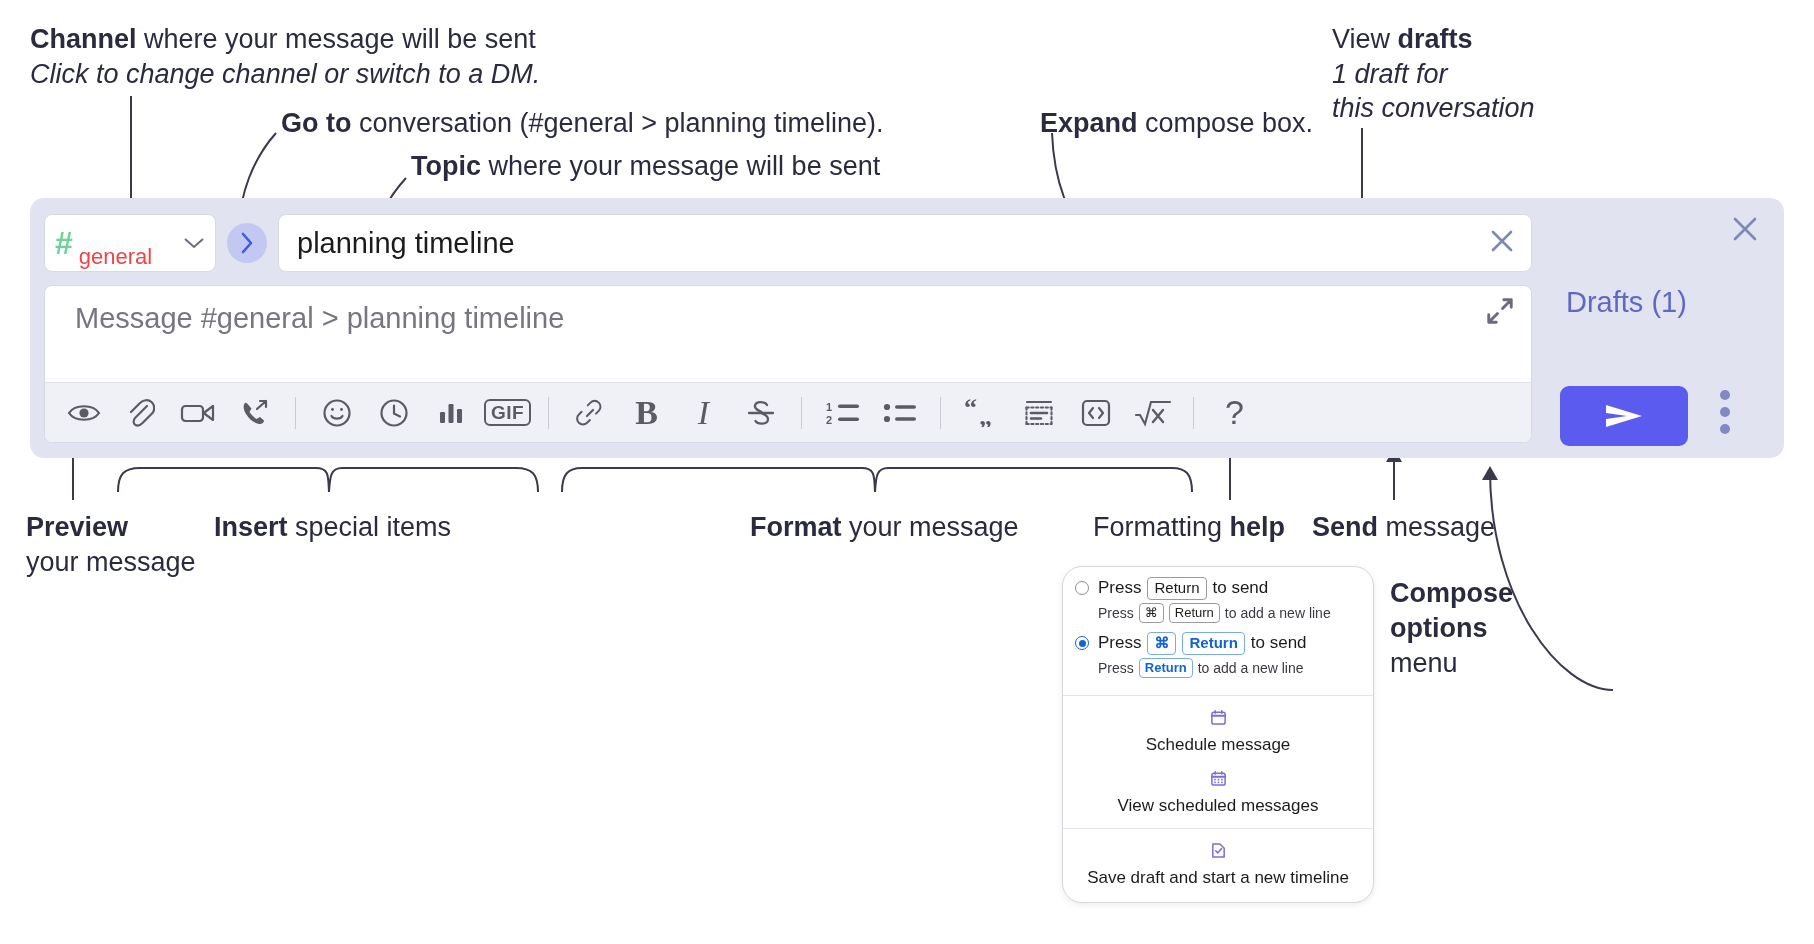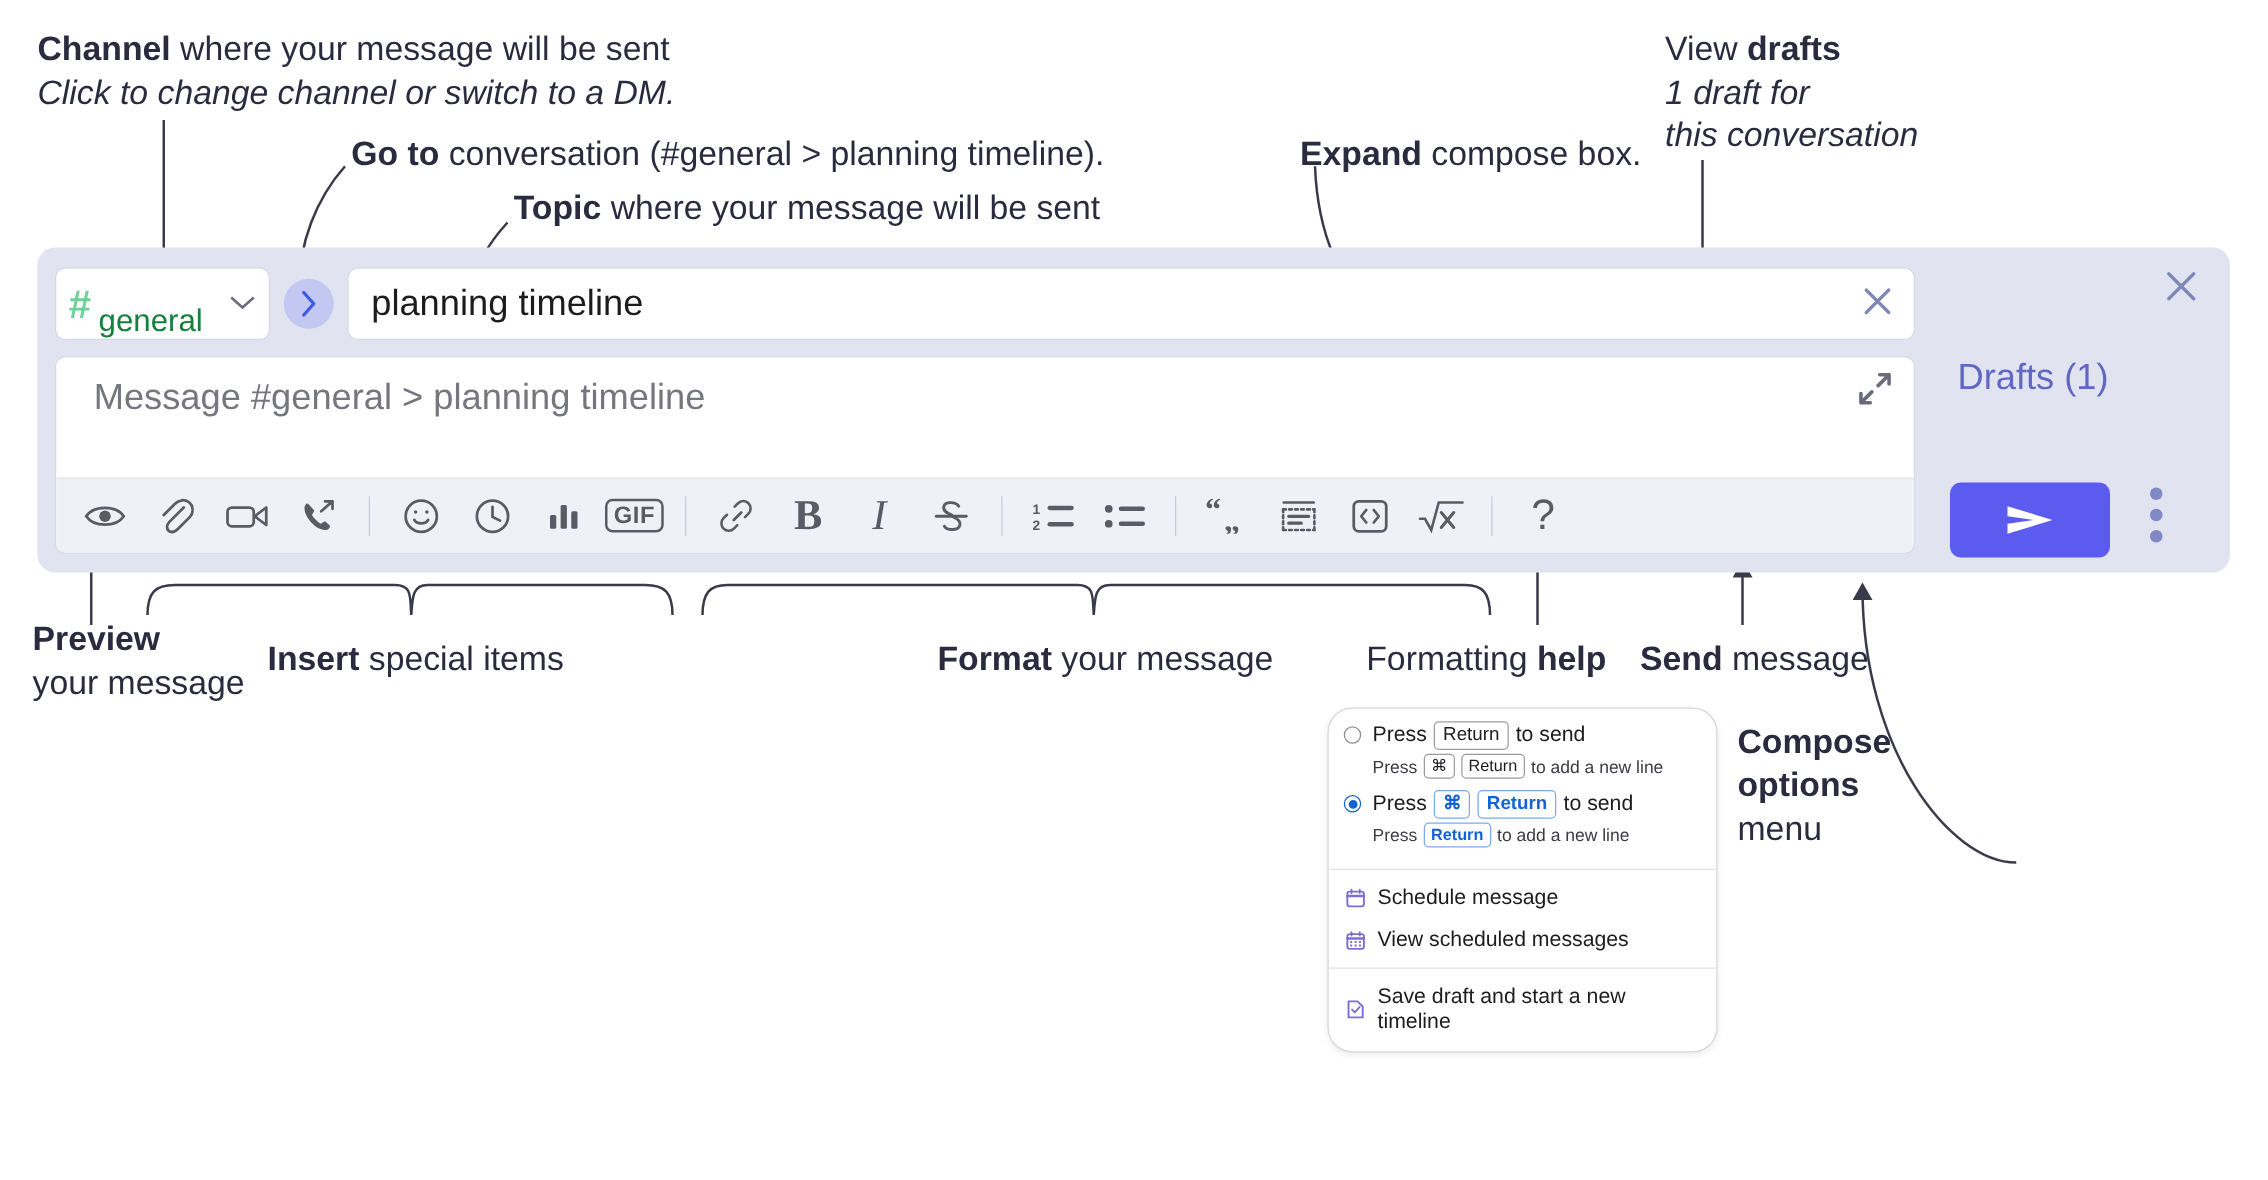--- a/index.html
+++ b/index.html
@@ -37,21 +37,21 @@
   }
   .row-top{display:flex;align-items:center;height:62px;}
   .chan-select{
     width:172px;height:58px;
     background:#ffffff;border:1px solid #d7d9e6;border-radius:8px;
     display:flex;align-items:center;gap:6px;
     padding:0 10px;box-sizing:border-box;
     font-size:29px;color:#1d1c1d;
   }
   .hashglyph{color:#6fd19a;font-weight:bold;font-size:32px;line-height:1;}
-  .chan-name{flex:1;font-size:25px;color:#15803d;margin-top:28px;}
+  .chan-name{flex:1;font-size:22px;color:#ef4444;margin-top:28px;}
   .chev{color:#6b6b7b;font-size:20px;}
 
   .goto-btn{
     width:40px;height:40px;border-radius:50%;
     background:#c3c8f2;
     margin:0 11px;
     display:flex;align-items:center;justify-content:center;
     color:#4a62e8;font-size:25px;font-weight:bold;line-height:1;
     flex:none;
   }
@@ -144,21 +144,21 @@
     border:1px solid #9a9aa3;border-radius:4px;background:#fff;
     padding:1px 6px;font-size:15px;line-height:1.25;color:#1d1c1d;
     display:inline-block;
   }
   .key.sm{font-size:13px;padding:1px 5px;}
   .key.blue{border-color:#7aa9ef;color:#1264d4;font-weight:bold;}
   .key.blue.sm{font-weight:bold;}
   .m-div{height:1px;background:#e3e3e8;}
   .m-item{
     display:flex;align-items:center;gap:9px;
-    padding:7px 12px;font-size:17px;color:#1d1c1d;
+    padding:7px 12px;font-size:17px;color:#1d1c1d;flex-direction:column;
   }
   .m-ico{width:18px;height:18px;color:#7b6fd6;flex:none;display:flex;align-items:center;justify-content:center;}
 </style>
 </head>
 <body>
 
 <div class="ann" style="left:30px;top:22px;">
   <b>Channel</b><span> where your message will be sent</span><br>
   <i>Click to change channel or switch to a DM.</i>
 </div>
@@ -174,21 +174,21 @@
 <div class="ann" style="left:1040px;top:106px;">
   <b>Expand</b><span> compose box.</span>
 </div>
 
 <div class="ann" style="left:1332px;top:22px;">
   <span>View </span><b>drafts</b><br>
   <i>1 draft for</i><br>
   <i>this conversation</i>
 </div>
 
-<div class="ann" style="left:26px;top:494px;">
+<div class="ann" style="left:26px;top:510px;">
   <b>Preview</b><br>
   <span>your message</span>
 </div>
 
 <div class="ann" style="left:214px;top:510px;">
   <b>Insert</b><span> special items</span>
 </div>
 
 <div class="ann" style="left:750px;top:510px;">
   <b>Format</b><span> your message</span>

